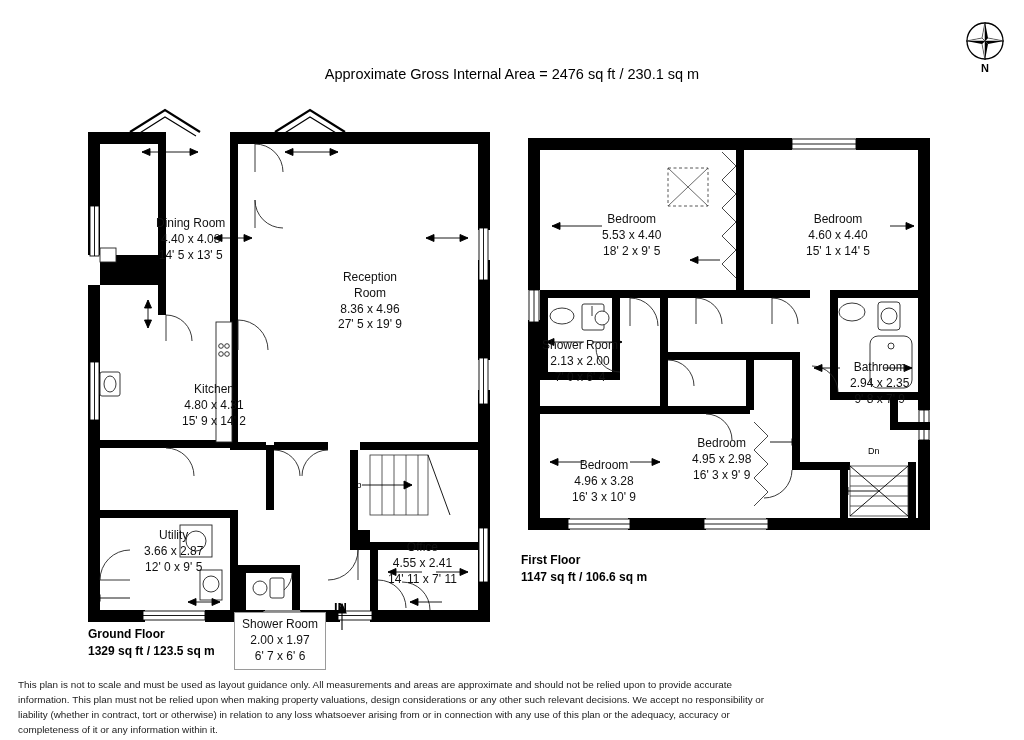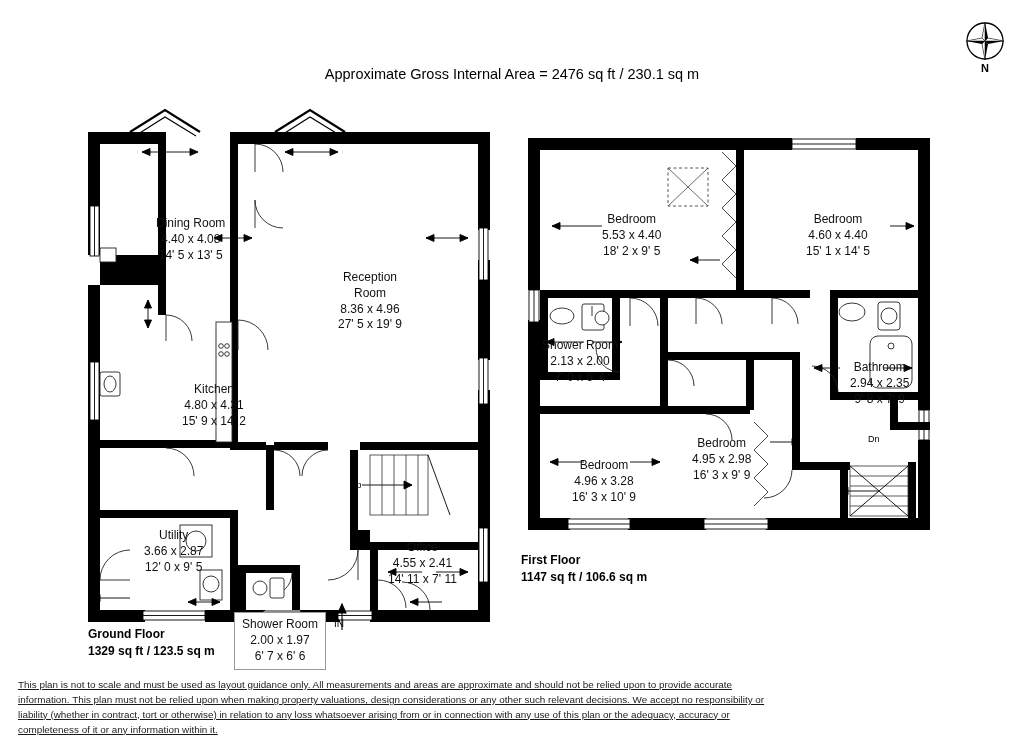--- a/index.html
+++ b/index.html
@@ -75,36 +75,34 @@
   }
 
   
   .stair-word {
     position: absolute;
     font-size: 9px;
     color: #000;
   }
   .in-word {
     position: absolute;
-    font-size: 10px;
-    font-weight: normal;
-    margin-top: 18px;
+    font-size: 13px;
+    font-weight: bold;
   }
 
   
   .disclaimer {
     position: absolute;
     left: 18px;
     top: 678px;
     width: 752px;
     font-size: 9.9px;
     line-height: 1.50;
     color: #1a1a1a;
     text-align: left;
-    text-decoration: underline;
   }
 </style>
 </head>
 <body>
 
 <div class="page">
 
   <div class="subtitle">Approximate Gross Internal Area = 2476 sq ft / 230.1 sq m</div>
 
   <div class="compass">
@@ -569,21 +567,21 @@
       <div class="m">4.96 x 3.28</div>
       <div class="f">16' 3 x 10' 9</div>
     </div>
 
     <div class="room-label" style="left:182px; top:326px;">
       <div class="nm">Bedroom</div>
       <div class="m">4.95 x 2.98</div>
       <div class="f">16' 3 x 9' 9</div>
     </div>
 
-    <div class="stair-word" style="left:358px; top:324px;">Dn</div>
+    <div class="stair-word" style="left:358px; top:336px;">Dn</div>
   </div>
 
   <div class="floor-caption" style="left:521px; top:552px;">
     <div>First Floor</div>
     <div>1147 sq ft / 106.6 sq m</div>
   </div>
 
   <div class="disclaimer">This plan is not to scale and must be used as layout guidance only. All measurements and areas are approximate and should not be relied upon to provide accurate information. This plan must not be relied upon when making property valuations, design considerations or any other such relevant decisions. We accept no responsibility or liability (whether in contract, tort or otherwise) in relation to any loss whatsoever arising from or in connection with any use of this plan or the adequacy, accuracy or completeness of it or any information within it.</div>
 
 </div>

